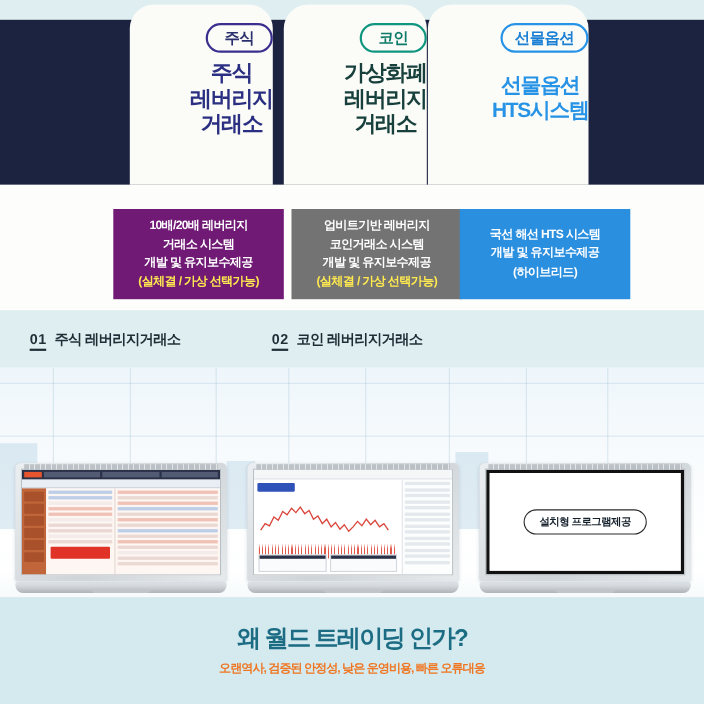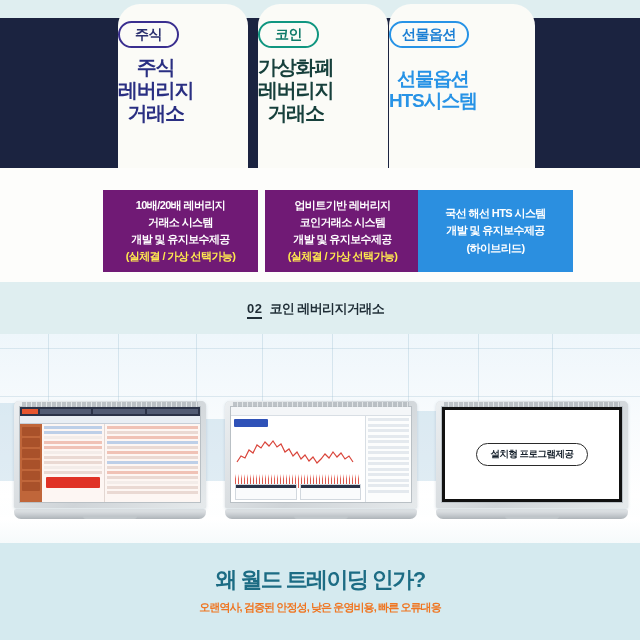--- a/index.html
+++ b/index.html
@@ -9,21 +9,21 @@
     background:#dfeef0;
   }
   #page{position:relative;width:640px;height:640px;overflow:hidden;background:#dfeef0;}
 
   
   .navy-band{position:absolute;left:0;top:18px;width:640px;height:150px;background:#1b2340;}
   .card-row{position:absolute;left:0;top:0;width:640px;height:172px;}
   .hcard{
     position:absolute;top:4px;width:130px;height:164px;
     background:#fbfbf7;border-radius:22px 22px 0 0;
-    display:flex;flex-direction:column;align-items:flex-start;
+    display:flex;flex-direction:column;align-items:flex-end;
   }
   .hcard.c1{left:118px;}
   .hcard.c2{left:258px;}
   .hcard.c3{left:389px;width:146px;}
   .pill{
     margin-top:17px;
     border:2.5px solid #3a2f8f;border-radius:22px;
     padding:3px 15px 4px 15px;
     font-size:14px;font-weight:bold;letter-spacing:-0.5px;
     color:#2a2f6e;line-height:1.15;
@@ -43,21 +43,21 @@
 
   
   .info-strip{position:absolute;left:0;top:190px;width:640px;height:92px;background:#fdfdfb;}
   .ibox{
     position:absolute;top:0;height:82px;
     display:flex;flex-direction:column;align-items:center;justify-content:center;
     color:#ffffff;text-align:center;font-size:11px;font-weight:bold;
     letter-spacing:-0.6px;line-height:1.55;
   }
   .ibox.b1{left:103px;width:155px;background:#701a75;}
-  .ibox.b2{left:265px;width:155px;background:#701a75;}
+  .ibox.b2{left:265px;width:155px;background:#737373;}
   .ibox.b3{left:418px;width:155px;background:#2b8fe0;}
   .ibox .hl{color:#ffe94f;}
 
   
   .labels{position:absolute;left:0;top:300px;width:640px;height:34px;}
   .lab{position:absolute;top:0;display:flex;align-items:baseline;gap:7px;
        font-size:13px;font-weight:bold;color:#1f2d36;letter-spacing:-0.6px;}
   .lab .num{font-size:13px;font-weight:bold;border-bottom:2px solid #1f2d36;padding-bottom:1px;letter-spacing:0.5px;}
   .lab.l1{left:27px;}
   .lab.l2{left:247px;}
@@ -65,21 +65,21 @@
 
   
   .photo{position:absolute;left:0;top:334px;width:640px;height:209px;overflow:hidden;
          background:linear-gradient(180deg,#eef6fb 0%,#f8fbfd 40%,#ffffff 78%,#f2f8fa 100%);}
   .win-v{position:absolute;top:0;width:1px;height:150px;background:rgba(150,185,205,.30);}
   .win-h{position:absolute;left:0;width:640px;height:1px;background:rgba(150,185,205,.28);}
   .bldg{position:absolute;bottom:62px;background:rgba(120,175,205,.22);}
   .photo .glow{position:absolute;left:0;bottom:0;width:640px;height:60px;
                background:linear-gradient(180deg,rgba(255,255,255,0) 0%,#ffffff 60%,#f6fafb 100%);}
 
-  .laptop{position:absolute;bottom:24px;width:192px;}
+  .laptop{position:absolute;bottom:4px;width:192px;}
   .laptop.p1{left:14px;}
   .laptop.p2{left:225px;}
   .laptop.p3{left:436px;}
   .lid{
     position:relative;width:192px;height:107px;background:#d9dde0;
     border-radius:5px 5px 2px 2px;padding:4px;box-sizing:border-box;
     box-shadow:0 1px 3px rgba(80,110,130,.25);
   }
   .lid::before{content:"";position:absolute;left:0;top:0;right:0;bottom:0;border-radius:5px 5px 2px 2px;
     background:linear-gradient(135deg,#eceff1 0%,#cfd4d8 55%,#e6eaec 100%);}
@@ -195,20 +195,24 @@
 
     <div class="ibox b3">
       <div>국선 해선 HTS 시스템</div>
       <div>개발 및 유지보수제공</div>
       <div>(하이브리드)</div>
     </div>
 
   </div>
 
   <div class="labels">
+    <div class="lab l1">
+      <span class="num">01</span>
+      <span>주식 레버리지거래소</span>
+    </div>
     <div class="lab l2">
       <span class="num">02</span>
       <span>코인 레버리지거래소</span>
     </div>
   </div>
 
   <div class="photo">
 
     <div class="win-h" style="top:14px"></div>
     <div class="win-h" style="top:62px"></div>

